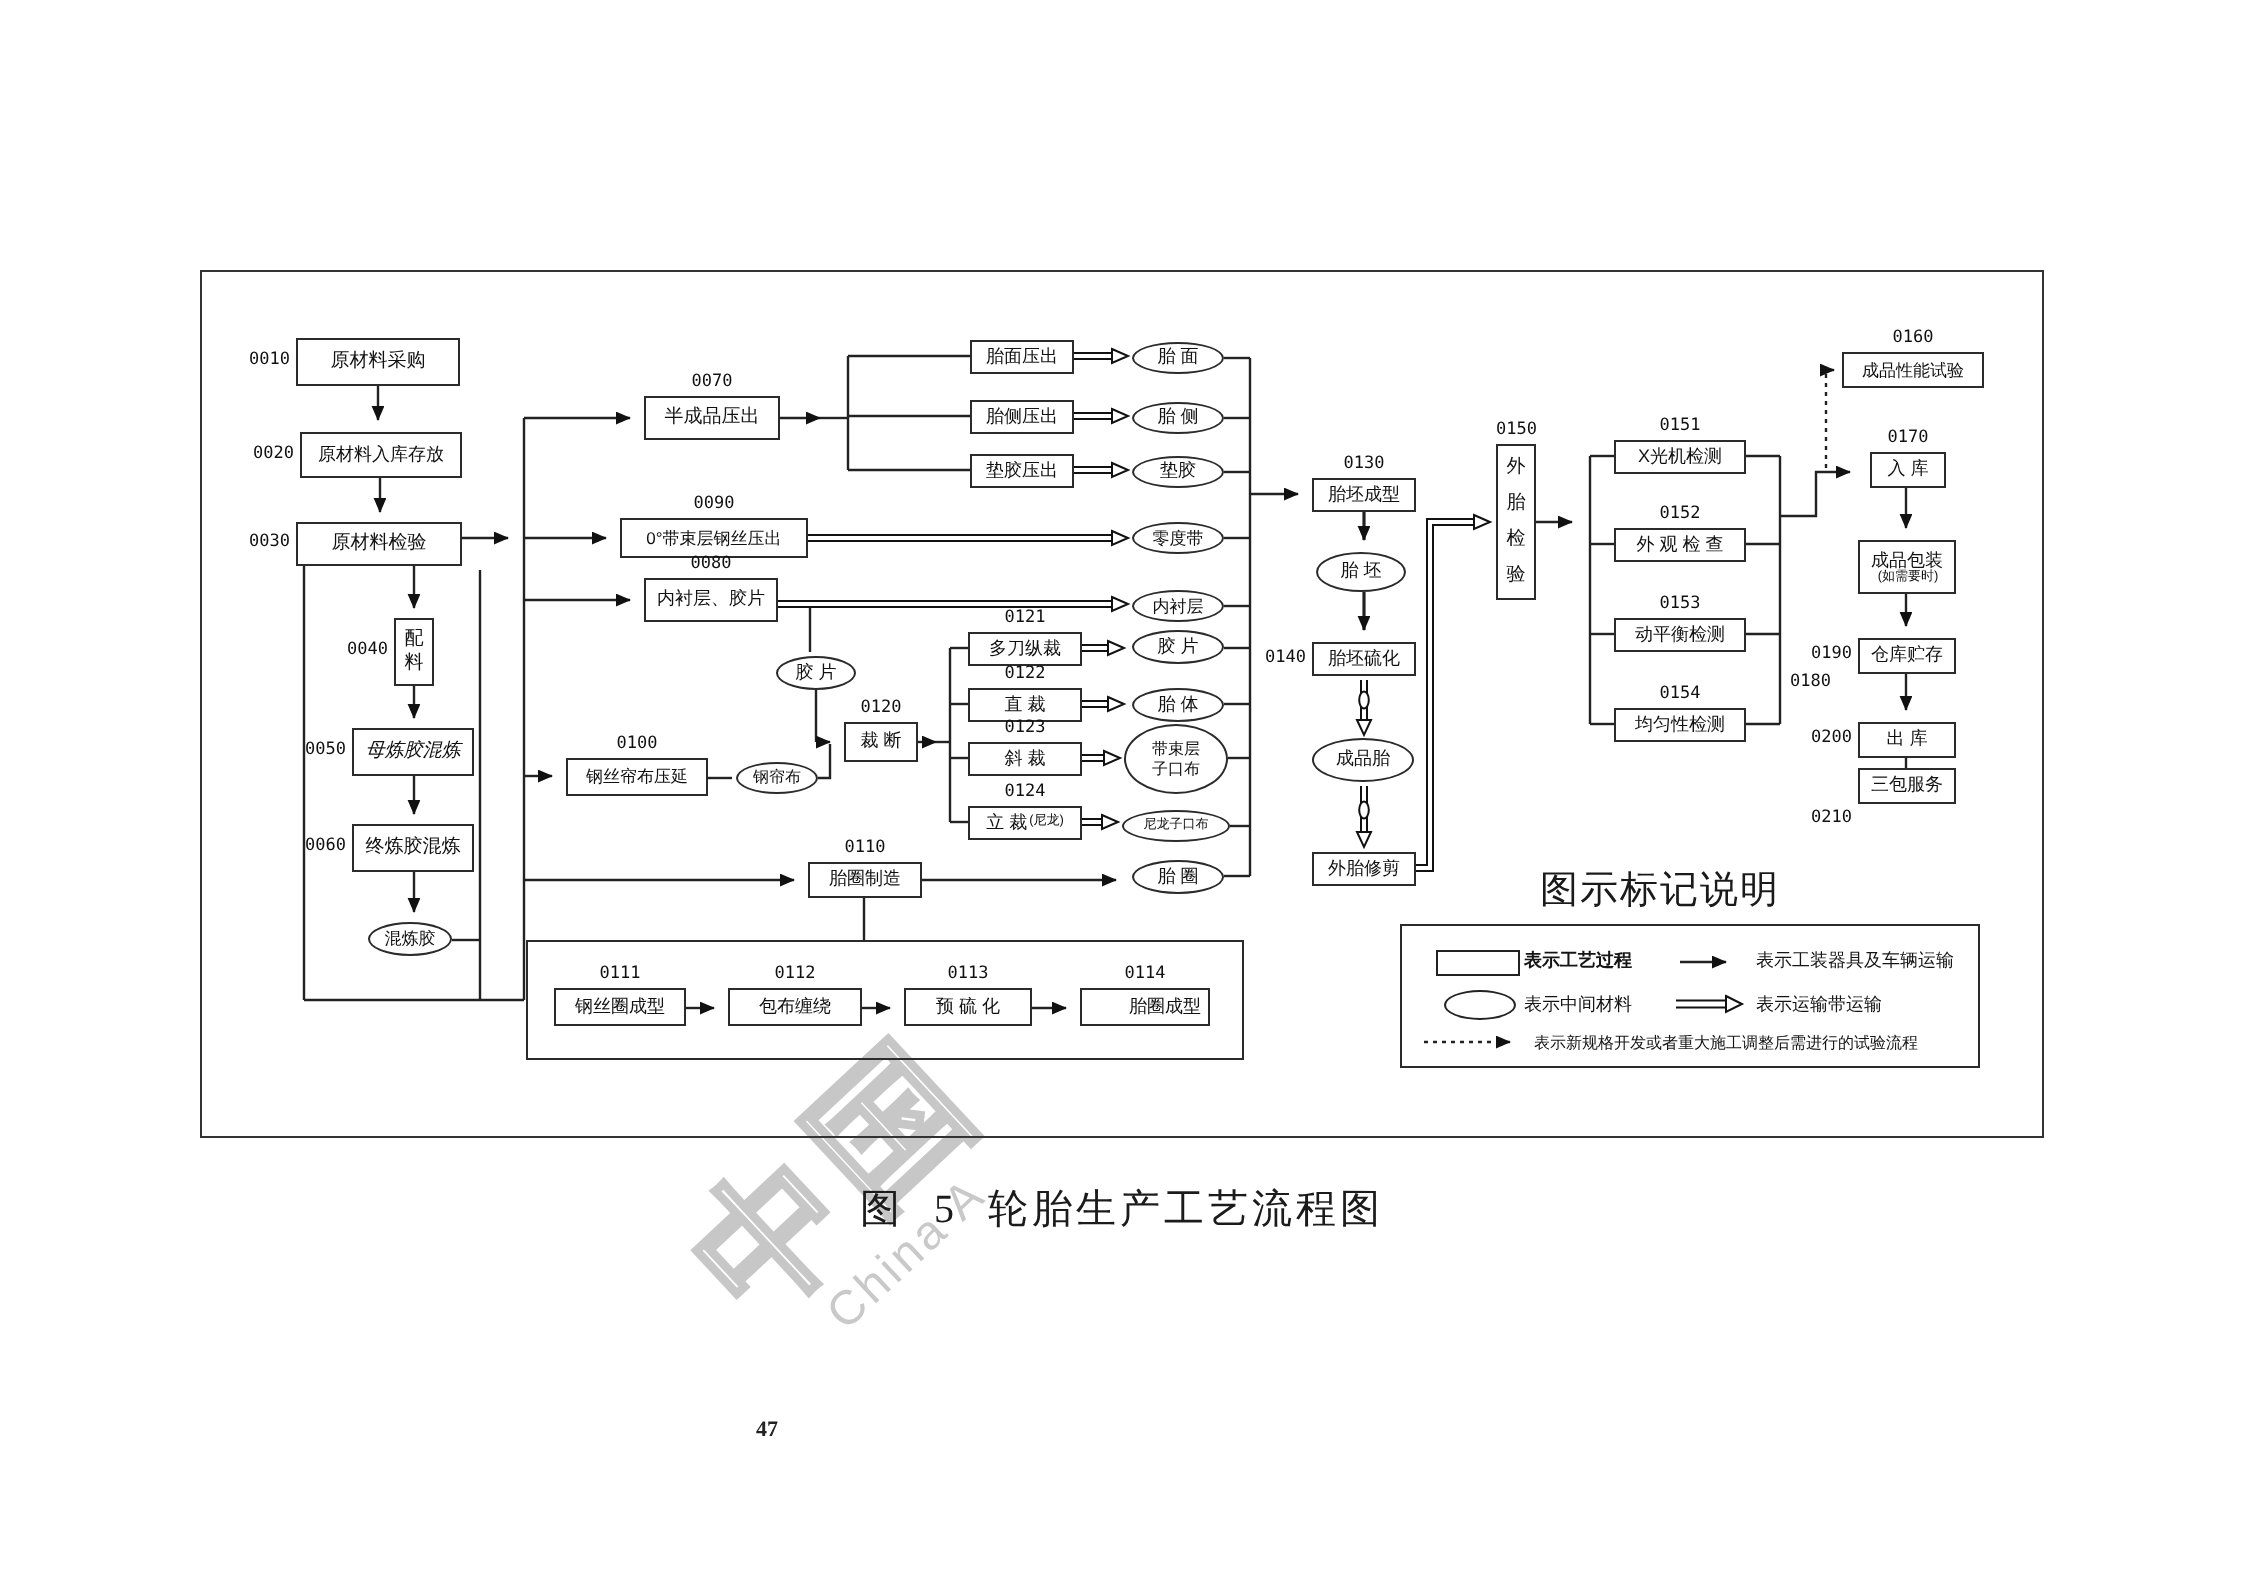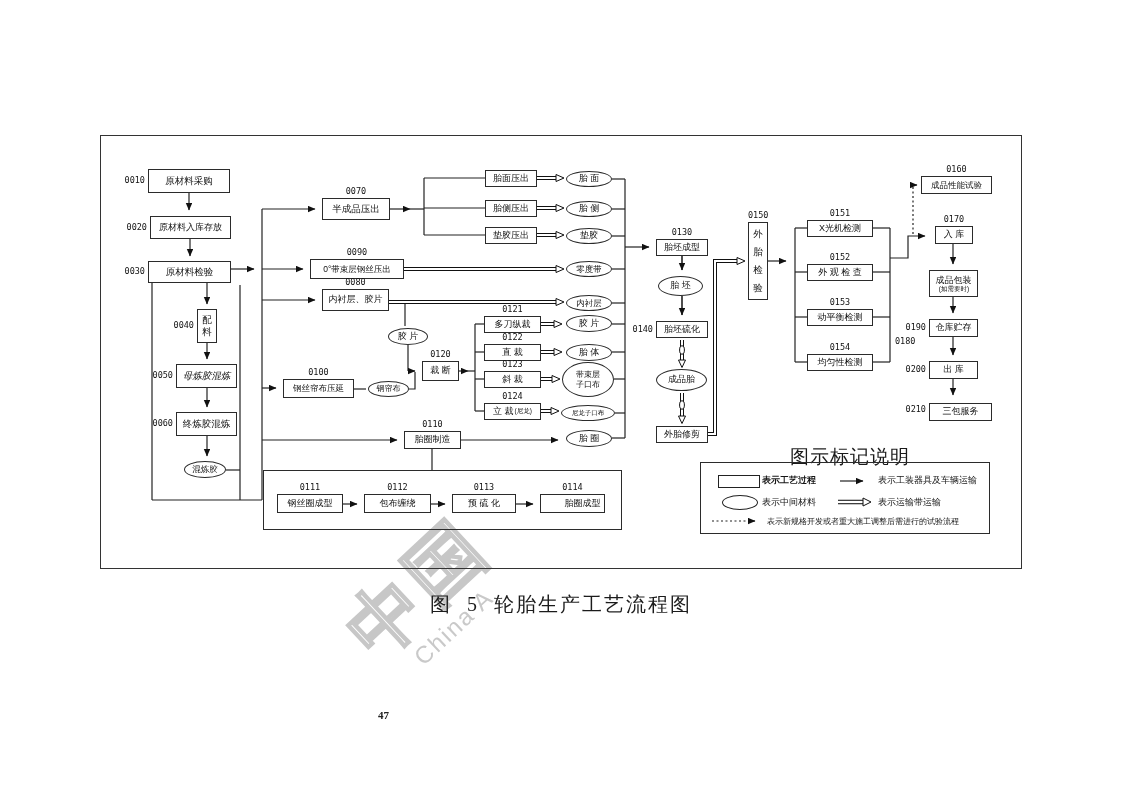--- a/index.html
+++ b/index.html
@@ -12,22 +12,22 @@
   .wm-cn{font-size:74px;font-weight:bold;color:#ffffff;-webkit-text-stroke:2px #c7c7c7;
          letter-spacing:6px;line-height:1;}
   .wm-en{font-size:24px;color:#c9c9c9;letter-spacing:2px;margin-top:2px;}
   
   .diagram-frame{position:absolute;left:100px;top:135px;width:920px;height:432px;
                  border:1.6px solid #333;z-index:2;}
   .sub-frame{position:absolute;left:263px;top:470px;width:357px;height:58px;
              border:1.3px solid #2b2b2b;z-index:3;}
   .legend-box{position:absolute;left:700px;top:462px;width:288px;height:70px;
               border:1.3px solid #2b2b2b;z-index:4;}
-  .legend-title{position:absolute;left:770px;top:444px;width:130px;font-size:19px;
-                letter-spacing:1px;color:#1a1a1a;z-index:4;font-family:"Liberation Serif",serif;margin-left:20px;}
+  .legend-title{position:absolute;left:770px;top:432px;width:130px;font-size:19px;
+                letter-spacing:1px;color:#1a1a1a;z-index:4;font-family:"Liberation Serif",serif;}
   .lg-lbl{position:absolute;font-size:9px;color:#151515;white-space:nowrap;}
   .lg-sym-rect{position:absolute;left:17px;top:12px;width:40px;height:11px;border:1.1px solid #222;}
   .lg-sym-oval{position:absolute;left:21px;top:32px;width:34px;height:13px;border:1.1px solid #222;border-radius:50%;}
   .lg-svg{position:absolute;}
   
   #wires{position:absolute;left:0;top:0;z-index:5;}
   
   #nodes-layer{position:absolute;left:0;top:0;width:100%;height:100%;z-index:6;}
   .node{position:absolute;display:flex;align-items:center;justify-content:center;
         background:#fff;border:1.25px solid #2b2b2b;text-align:center;box-sizing:border-box;}
@@ -371,21 +371,21 @@
       </div>
       <span class="node-code" style="left: 895px; width: 31px; top: 290px; text-align: left; margin-top: 46px;">0180</span>
       <div class="node box" style="left: 929px; top: 319px; width: 49px; height: 18px;">
         <span class="node-text" style="font-size: 9px;">仓库贮存</span>
       </div>
       <span class="node-code" style="left: 895px; width: 31px; top: 322px; text-align: right;">0190</span>
       <div class="node box" style="left: 929px; top: 361px; width: 49px; height: 18px;">
         <span class="node-text" style="font-size: 9px;">出 库</span>
       </div>
       <span class="node-code" style="left: 895px; width: 31px; top: 364px; text-align: right;">0200</span>
-      <div class="node box" style="left: 929px; top: 403px; width: 63px; height: 18px;">
+      <div class="node box" style="left: 929px; top: 384px; width: 49px; height: 18px;">
         <span class="node-text" style="font-size: 9px;">三包服务</span>
       </div>
       <span class="node-code" style="left: 895px; width: 31px; top: 404px; text-align: right;">0210</span>
       <div class="node box" style="left: 277px; top: 494px; width: 66px; height: 19px;">
         <span class="node-text" style="font-size: 9px;">钢丝圈成型</span>
       </div>
       <span class="node-code" style="left: 277px; width: 66px; top: 482px; text-align: center;">0111</span>
       <div class="node box" style="left: 364px; top: 494px; width: 67px; height: 19px;">
         <span class="node-text" style="font-size: 9px;">包布缠绕</span>
       </div>

